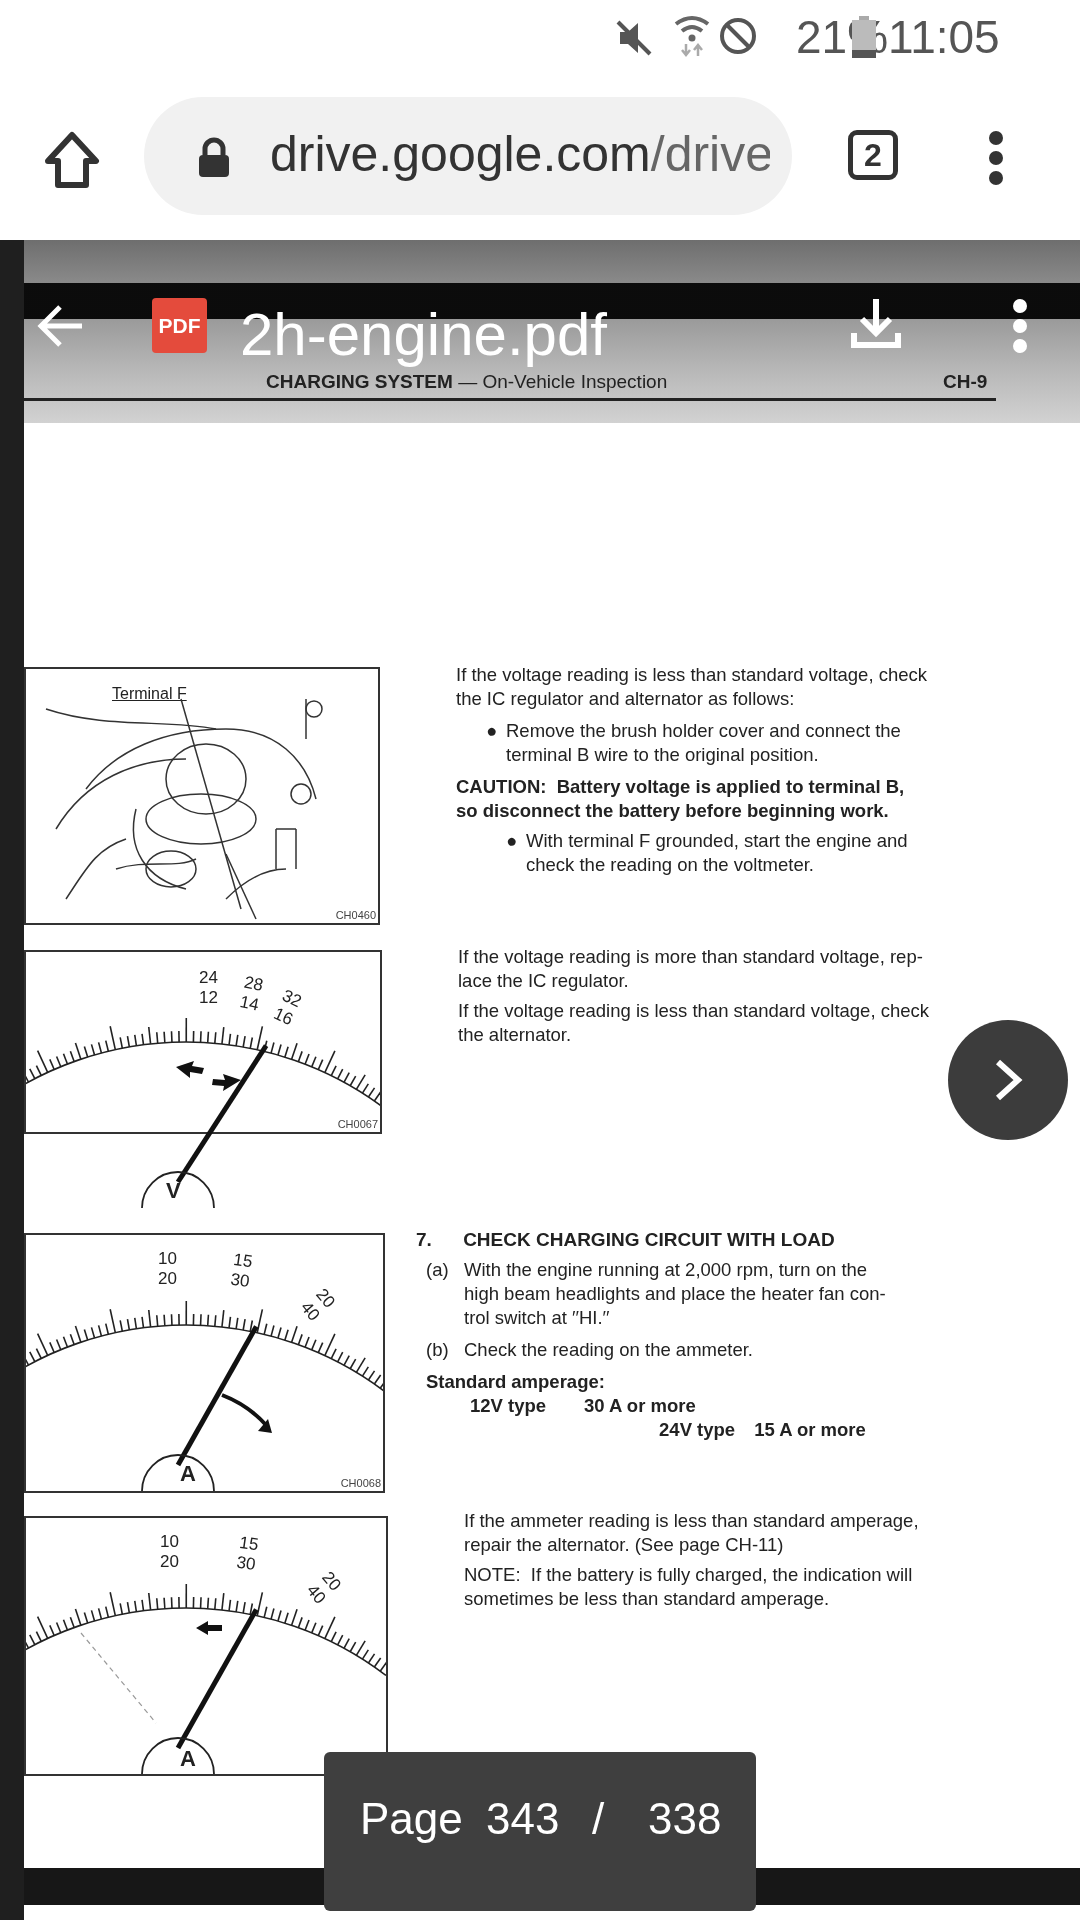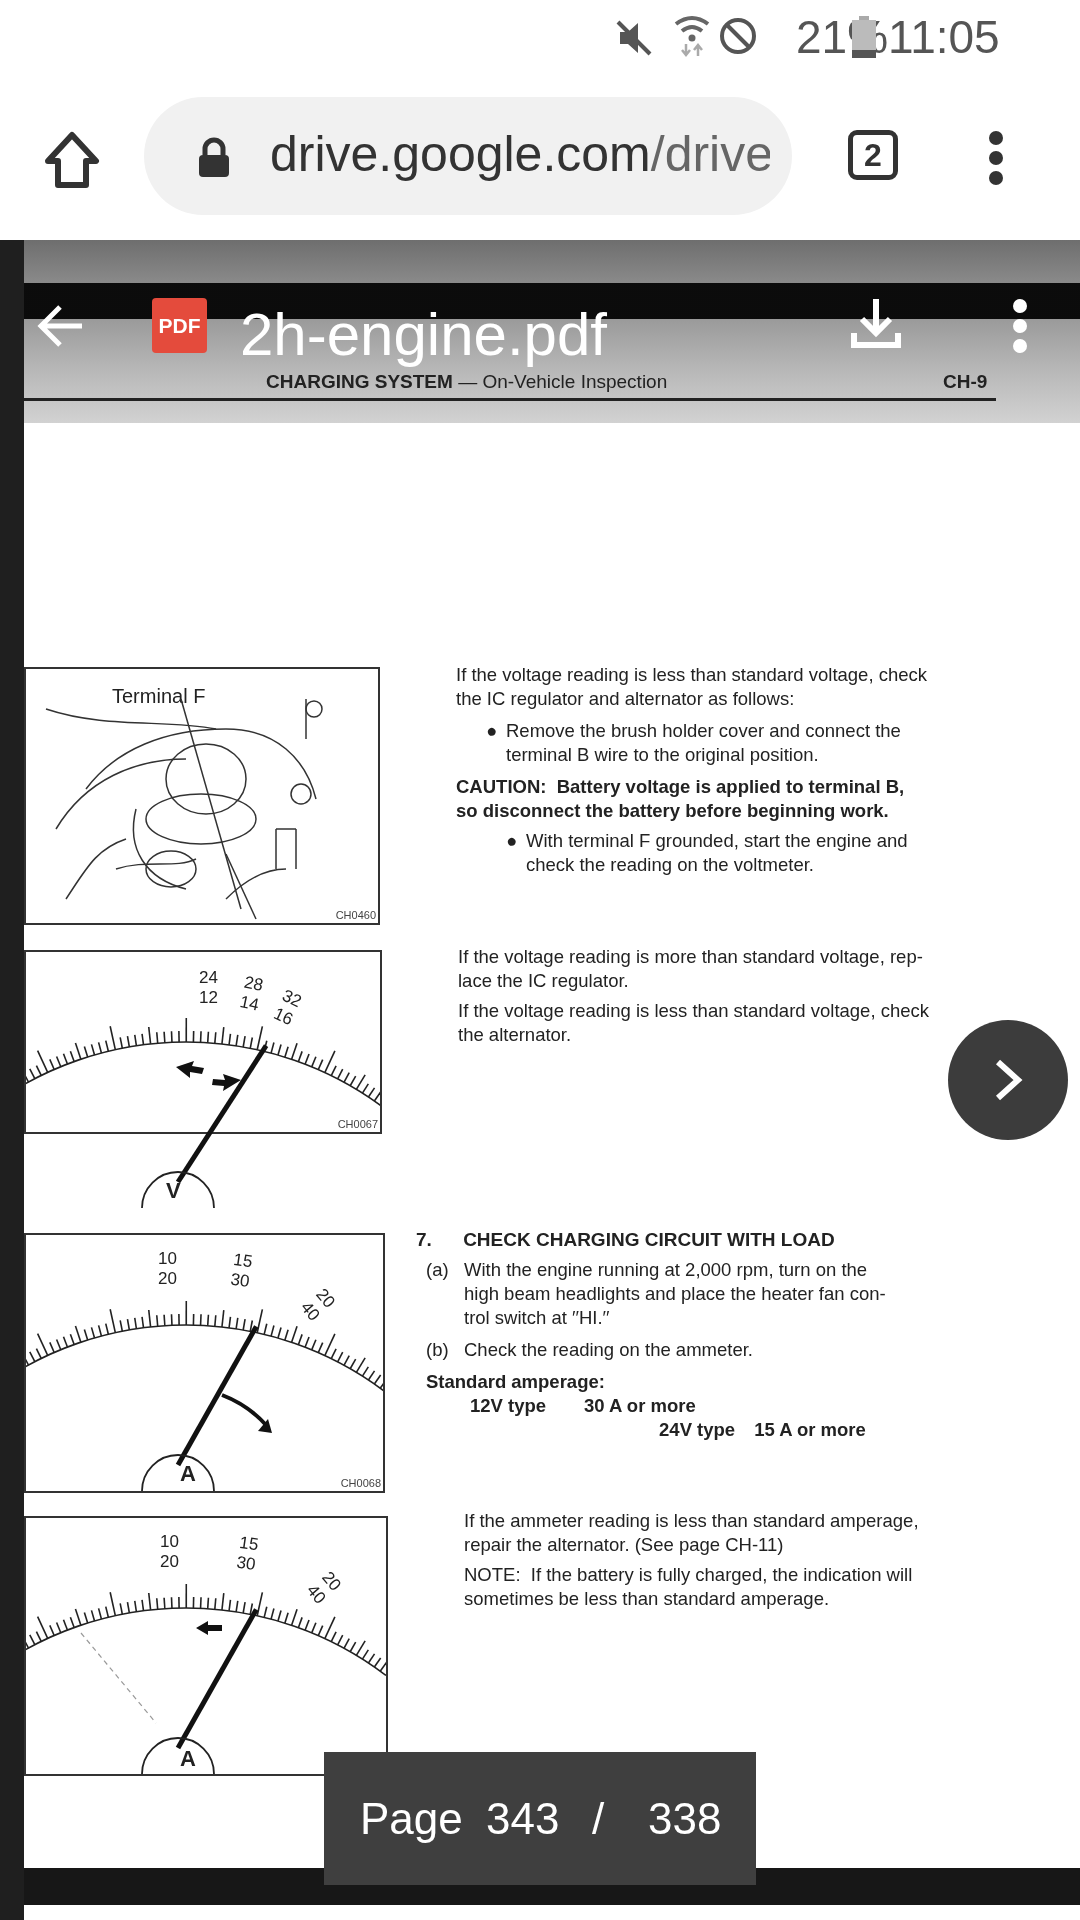--- a/index.html
+++ b/index.html
@@ -22,21 +22,21 @@
   #pdfbadge{left:152px;top:58px;width:55px;height:55px;background:#e44b3c;border-radius:4px;color:#fff;font-weight:bold;font-size:21px;text-align:center;line-height:55px;}
   #filename{left:240px;top:60px;font-size:60px;color:#fff;}
   
   #page{left:24px;top:183px;width:1056px;height:1445px;background:#fff;}
   .hdr{font-size:20px;color:#222;}
   .ptext{font-size:18.5px;color:#222;line-height:24px;}
   .bold{font-weight:bold;}
   .fig{border:2px solid #333;background:#fff;box-sizing:border-box;}
   .figid{font-size:11px;color:#444;}
   
-  #pageind{left:324px;top:1752px;width:432px;height:133px;background:#3f3f3f;border-radius:0;color:#fff;font-size:44px;}
+  #pageind{left:324px;top:1752px;width:432px;height:159px;background:#3f3f3f;border-radius:6px;color:#fff;font-size:44px;}
   #bottombar{left:24px;top:1868px;width:1056px;height:37px;background:#171717;}
   #nextbtn{left:948px;top:1020px;width:120px;height:120px;border-radius:60px;background:#3c3c3c;}
 </style>
 </head>
 <body>
 
 <div id="status" class="abs">
   <svg class="abs" style="left:614px;top:18px" width="40" height="40">
     <path d="M6 14h8l10-9v30l-10-9H6z" fill="#555"></path>
       <line x1="4" y1="4" x2="36" y2="36" stroke="#555" stroke-width="4"></line>
@@ -79,21 +79,21 @@
   </svg>
 </div>
 
 <div id="viewer" class="abs">
   <div id="leftstrip" class="abs"></div>
   <div id="grayband" class="abs"></div>
 
   <div id="page" class="abs">
 
     <div class="abs fig" style="left:0;top:244px;width:356px;height:258px;">
-      <div class="abs" style="left:86px;top:16px;font-size:20px;color:#222;">Terminal F</div>
+      <div class="abs" style="left:86px;top:16px;font-size:16px;color:#222;text-decoration:underline;">Terminal F</div>
       <svg class="abs" style="left:0;top:0" width="352" height="254">
         <g stroke="#333" stroke-width="1.5" fill="none">
           <path d="M20 40 C80 60 140 50 190 60"></path>
           <path d="M60 120 C90 80 140 60 200 60 C250 60 280 90 290 130"></path>
           <path d="M30 160 C60 110 110 90 160 90"></path>
           <ellipse cx="180" cy="110" rx="40" ry="35"></ellipse>
           <ellipse cx="175" cy="150" rx="55" ry="25"></ellipse>
           <path d="M110 140 C100 180 120 210 160 220"></path>
           <path d="M90 200 C120 190 150 200 170 190"></path>
           <ellipse cx="145" cy="200" rx="25" ry="18"></ellipse>

